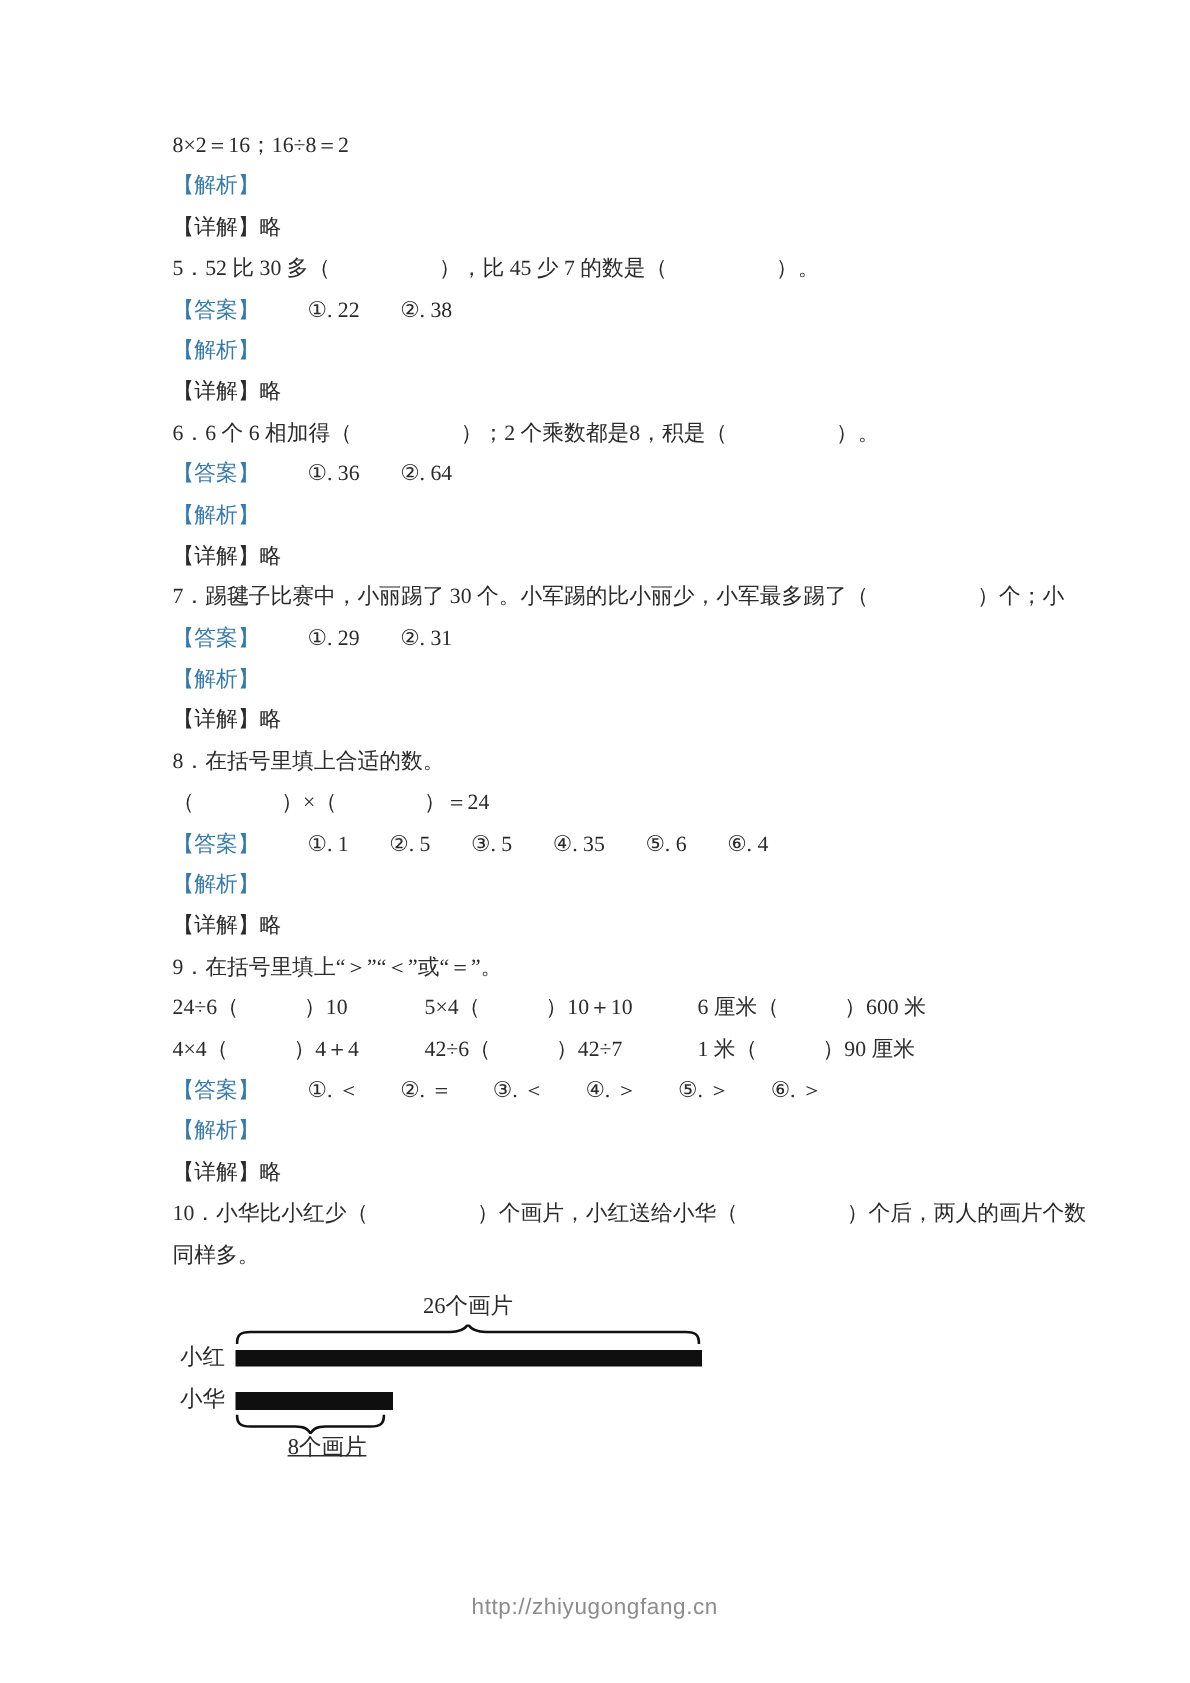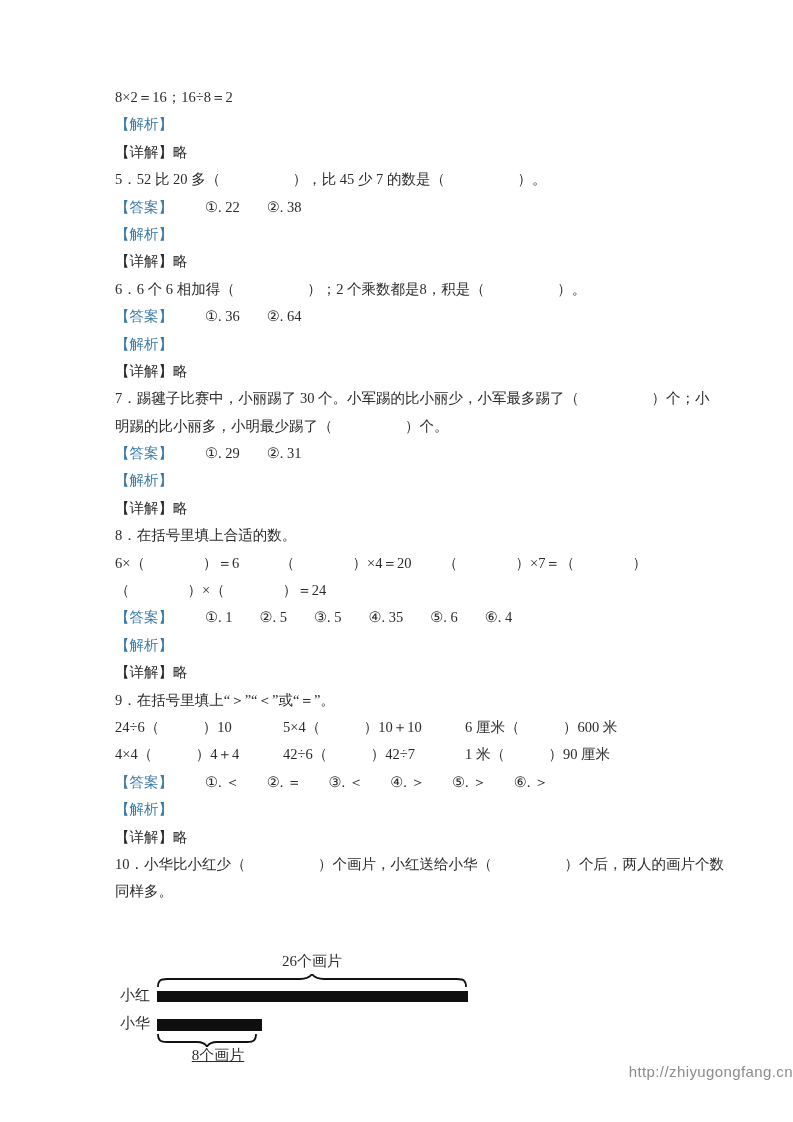--- a/index.html
+++ b/index.html
@@ -17,81 +17,75 @@
   .ans-row { display:flex; align-items:flex-end; }
   .ans-row .lab { margin-right:32px; }
   .ans-row .ans { margin-right:27px; }
   .eq-row { display:flex; }
   .c1 { display:inline-block; width:165px; }
   .c2 { display:inline-block; width:163px; }
   .c3 { display:inline-block; width:168px; }
   .c4 { display:inline-block; width:182px; }
   .cl { display:inline-block; }
   
-  .diagram { position:absolute; left:115px; top:950px; width:565px; height:120px; }
+  .diagram { position:absolute; left:115px; top:859px; width:565px; height:120px; }
   .d-top-label { position:absolute; left:42px; top:2px; width:310px; text-align:center; font-size:15px; white-space:pre; }
   .brace-top { position:absolute; left:42px; top:24px; width:310px; height:14px; }
   .row-label { position:absolute; left:5px; font-size:15px; white-space:pre; }
   .rl1 { top:36px; }
   .rl2 { top:64px; }
   .bar { position:absolute; left:42px; background:var(--bar_black,#0f0f0f); }
   .bar1 { top:41px; width:311px; height:11px; }
   .bar2 { top:69px; width:105px; height:12px; }
   .brace-bottom { position:absolute; left:42px; top:84px; width:100px; height:13px; }
   .d-bottom-label { position:absolute; left:48px; top:96px; width:110px; text-align:center; font-size:15px; white-space:pre;text-decoration:underline; }
   .footer {
-    position:absolute; left:0; right:0; top:1063px; text-align:right;
+    position:absolute; left:0; right:0; top:1063px; text-align:center;
     font-family:"Liberation Sans","DejaVu Sans",sans-serif;
     font-size:15px; color:var(--footer_gray,#8c8c8c); letter-spacing:0.4px;
   }
 </style>
 </head>
 <body>
 
 <div class="page">
   <div class="doc">
 
     <p class="line">8×2＝16；16÷8＝2</p>
     <p class="line blue">【解析】</p>
     <p class="line">【详解】略</p>
 
-    <p class="line">5．52 比 20 多（　　　　　），比 45 少 7 的数是（　　　　　）。</p>
+    <p class="line">5．52 比 30 多（　　　　　），比 45 少 7 的数是（　　　　　）。</p>
     <div class="line ans-row">
       <span class="lab blue">【答案】</span>
       <span class="ans">①. 22</span>
       <span class="ans">②. 38</span>
     </div>
     <p class="line blue">【解析】</p>
     <p class="line">【详解】略</p>
 
     <p class="line">6．6 个 6 相加得（　　　　　）；2 个乘数都是8，积是（　　　　　）。</p>
     <div class="line ans-row">
       <span class="lab blue">【答案】</span>
       <span class="ans">①. 36</span>
       <span class="ans">②. 64</span>
     </div>
     <p class="line blue">【解析】</p>
     <p class="line">【详解】略</p>
 
     <p class="line">7．踢毽子比赛中，小丽踢了 30 个。小军踢的比小丽少，小军最多踢了（　　　　　）个；小</p>
-    <p class="line">明踢的比小丽多，小明最少踢了（　　　　　）个。</p>
     <div class="line ans-row">
       <span class="lab blue">【答案】</span>
       <span class="ans">①. 29</span>
       <span class="ans">②. 31</span>
     </div>
     <p class="line blue">【解析】</p>
     <p class="line">【详解】略</p>
 
     <p class="line">8．在括号里填上合适的数。</p>
-    <div class="line eq-row">
-      <span class="c1">6×（　　　　）＝6</span>
-      <span class="c2">（　　　　）×4＝20</span>
-      <span class="cl">（　　　　）×7＝（　　　　）</span>
-    </div>
     <p class="line">（　　　　）×（　　　　）＝24</p>
     <div class="line ans-row">
       <span class="lab blue">【答案】</span>
       <span class="ans">①. 1</span>
       <span class="ans">②. 5</span>
       <span class="ans">③. 5</span>
       <span class="ans">④. 35</span>
       <span class="ans">⑤. 6</span>
       <span class="ans">⑥. 4</span>
     </div>

